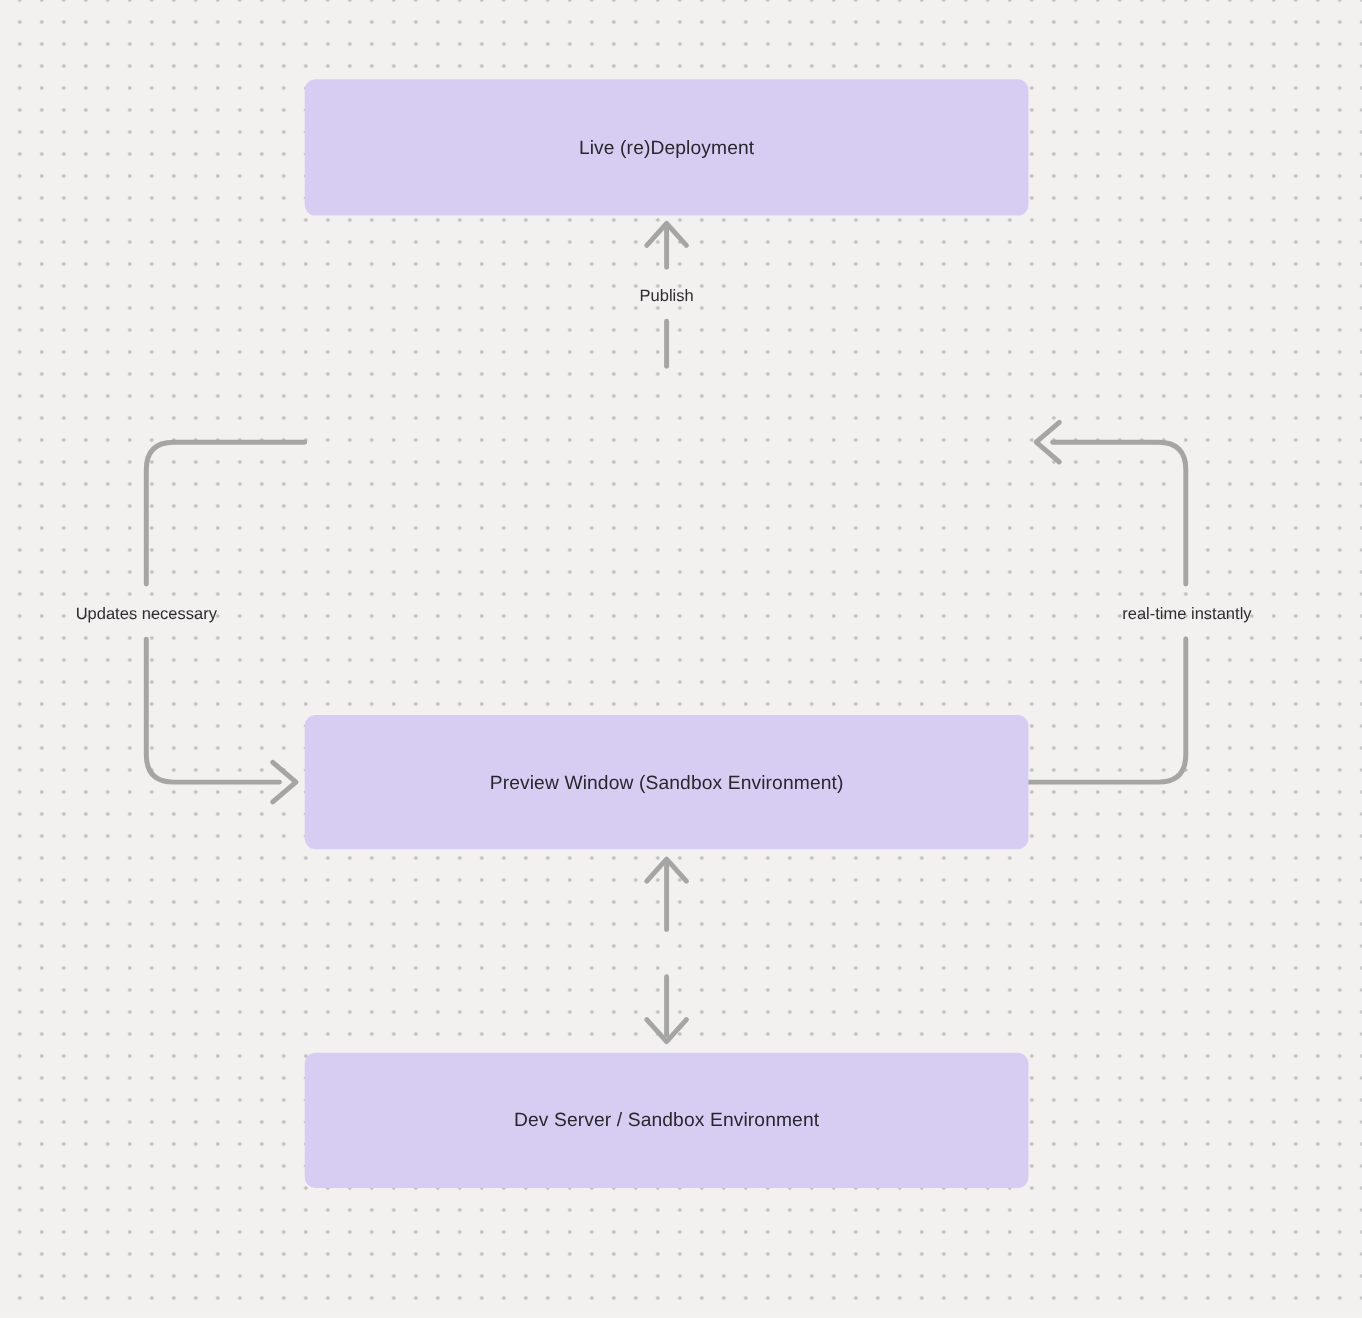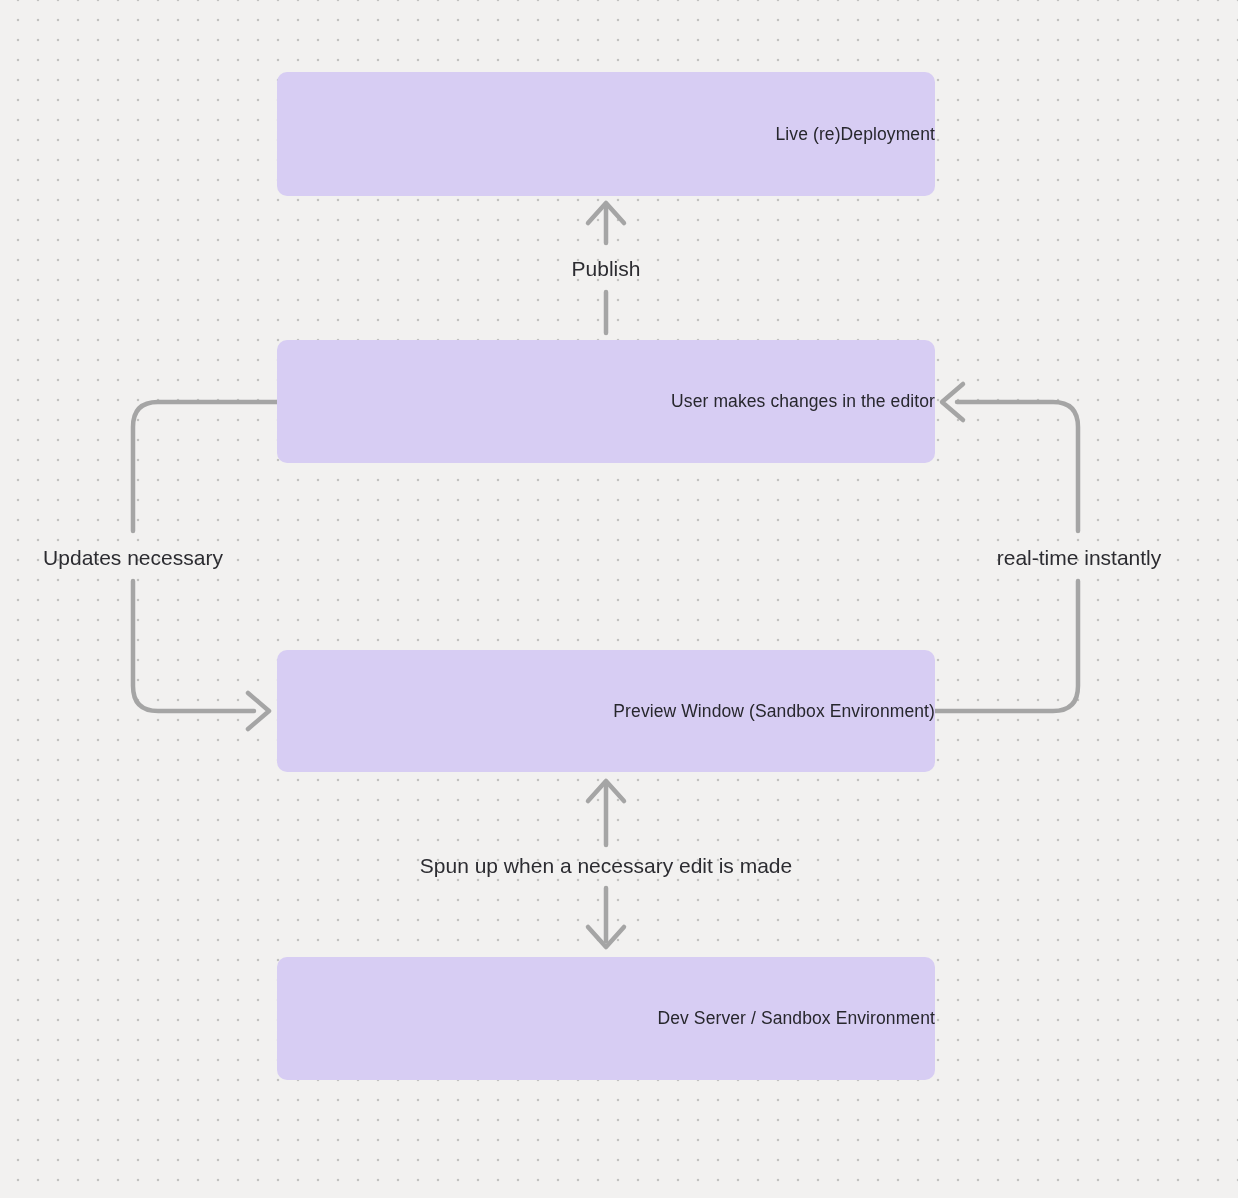--- a/index.html
+++ b/index.html
@@ -18,36 +18,36 @@
     overflow: hidden;
   }
   .node {
     position: absolute;
     left: 277px;
     width: 658px;
     background: #d7cdf3;
     border-radius: 10px;
     display: flex;
     align-items: center;
-    justify-content: flex-end;
+    justify-content: center;
   }
   .node-label {
     font-size: 17.5px;
     color: #27272d;
     letter-spacing: 0.1px;
   }
   .node-live     { top: 72px;  height: 124px; }
   .node-user     { top: 340px; height: 123px; }
   .node-preview  { top: 650px; height: 122px; }
   .node-dev      { top: 957px; height: 123px; }
 
   .edge-label {
     position: absolute;
     transform: translate(-50%, -50%);
-    font-size: 21px;
+    font-size: 15px;
     color: #2c2c31;
     white-space: nowrap;
   }
   .edge-label-publish   { left: 606px;  top: 269px; }
   .edge-label-updates   { left: 133px;  top: 558px; }
   .edge-label-feedback  { left: 1079px; top: 558px; }
   .edge-label-spunup    { left: 606px;  top: 866px; }
 
   svg.edges {
     position: absolute;
@@ -92,33 +92,29 @@
       <path d="M 588 801 L 606 781 L 624 801" stroke="#a5a5a5"></path>
       <path d="M 606 888 L 606 941" stroke="#a5a5a5"></path>
       <path d="M 588 927 L 606 947 L 624 927" stroke="#a5a5a5"></path>
     </g>
   </svg>
 
   <div class="node node-live">
     <span class="node-label">Live (re)Deployment</span>
   </div>
 
-  <div class="node node-user">
-    <span class="node-label">User makes changes in the editor</span>
-  </div>
 
   <div class="node node-dev">
     <span class="node-label">Dev Server / Sandbox Environment</span>
   </div>
 
   <div class="node node-preview">
     <span class="node-label">Preview Window (Sandbox Environment)</span>
   </div>
 
   <div class="edge-label edge-label-publish">Publish</div>
 
   <div class="edge-label edge-label-updates">Updates necessary</div>
 
   <div class="edge-label edge-label-feedback">real-time instantly</div>
 
-  <div class="edge-label edge-label-spunup">Spun up when a necessary edit is made</div>
 
 </div>
 
 </body></html>

